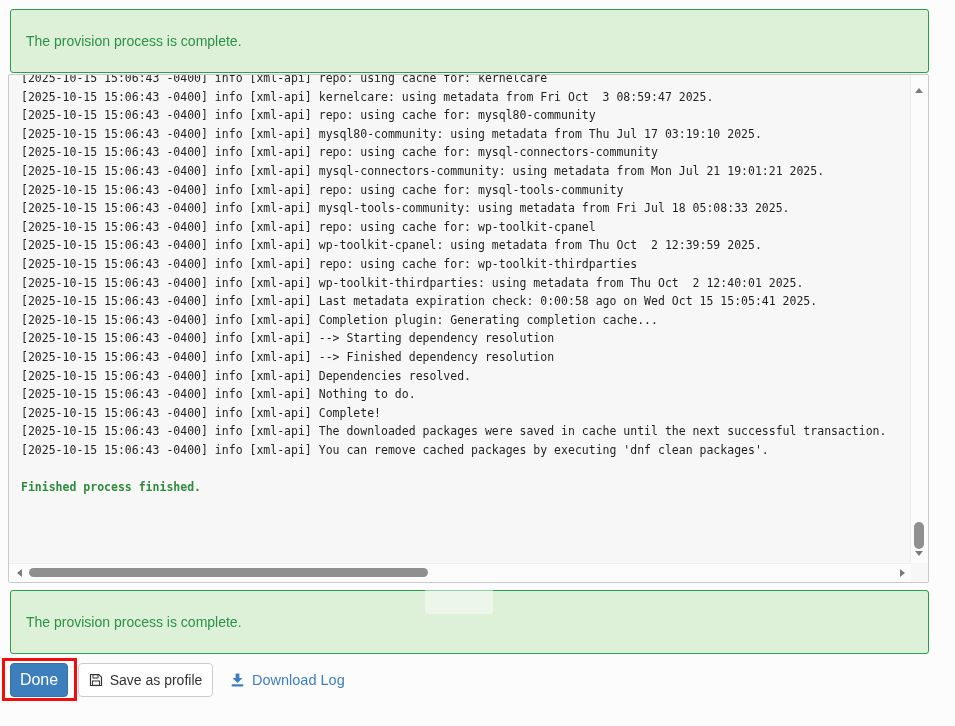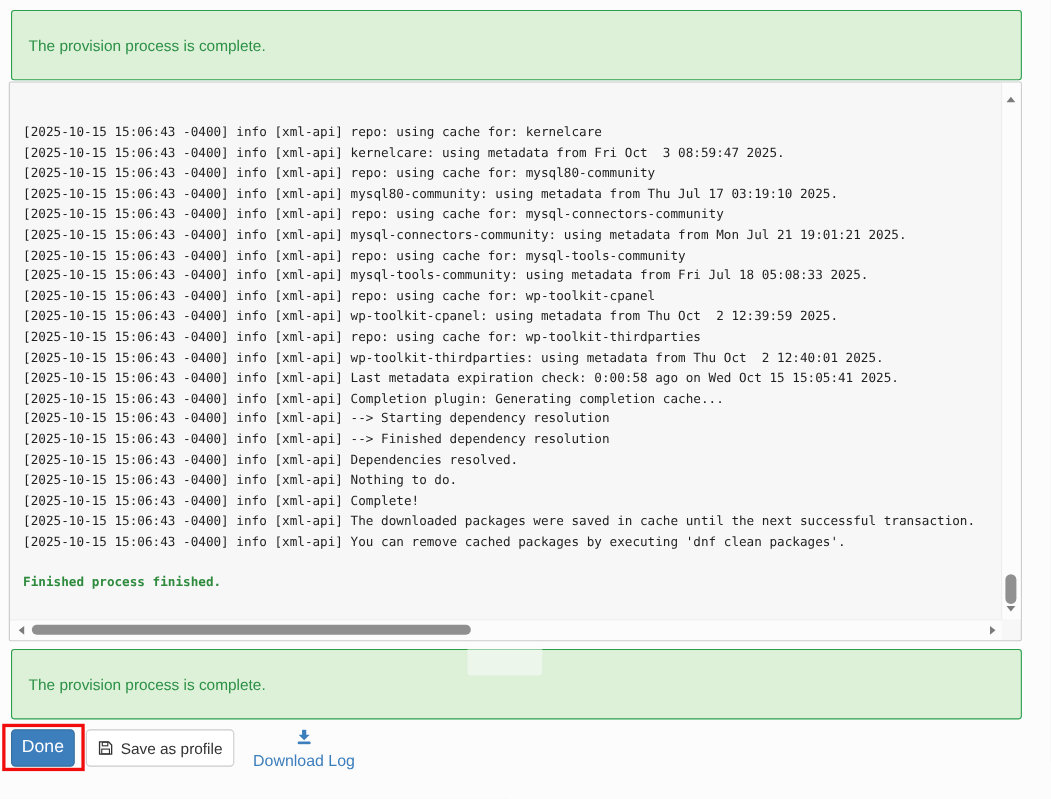--- a/index.html
+++ b/index.html
@@ -25,21 +25,21 @@
     position:absolute; left:8px; top:74px; width:921px; height:509px;
     box-sizing:border-box;
     background:#f7f7f7; border:1px solid #c9c9c9; border-radius:2px;
     overflow:hidden;
   }
   .log-content {
     position:absolute; left:12px; top:-6px; right:24px;
     font-family:"DejaVu Sans Mono", monospace;
     font-size:11.5px; line-height:18.6px; color:#1f1f1f;
   }
-  .log-lines { white-space:pre;margin-top:42px; }
+  .log-lines { white-space:pre; }
   .log-blank { height:18.6px; }
   .log-finished {
     white-space:pre; color:#2e8b3d; font-weight:bold;
   }
 
   
   .vscroll {
     position:absolute; top:0; right:0; width:17px; height:488px;
     background:#fcfcfc; border-left:1px solid #ededed;
   }
@@ -99,21 +99,21 @@
     position:absolute; left:78px; top:663px; width:135px; height:34px;
     box-sizing:border-box;
     background:#ffffff; color:#333333; border:1px solid #cccccc;
     border-radius:4px; font-size:14px; font-family:"Liberation Sans", sans-serif;
     display:flex; align-items:center; justify-content:center; gap:7px;
     cursor:pointer;
   }
   .download-link {
     position:absolute; left:230px; top:663px; height:34px;
     display:flex; align-items:center; gap:7px;
-    color:#3d7ebd; font-size:14.5px; text-decoration:none; cursor:pointer;flex-direction:column;
+    color:#3d7ebd; font-size:14.5px; text-decoration:none; cursor:pointer;
   }
   .icon { display:inline-flex; align-items:center; }
 </style>
 </head>
 <body>
 
 <div class="alert-success alert-top">
   <span>The provision process is complete.</span>
 </div>
 

